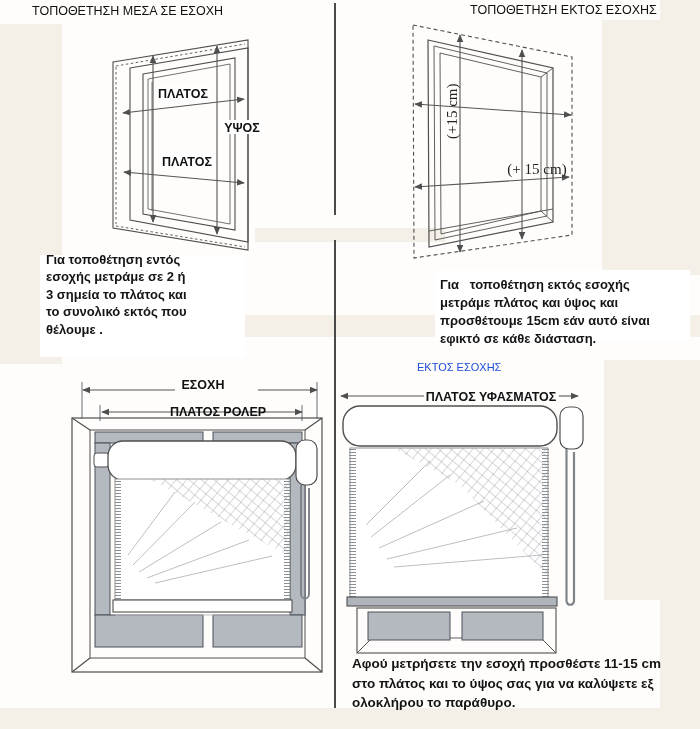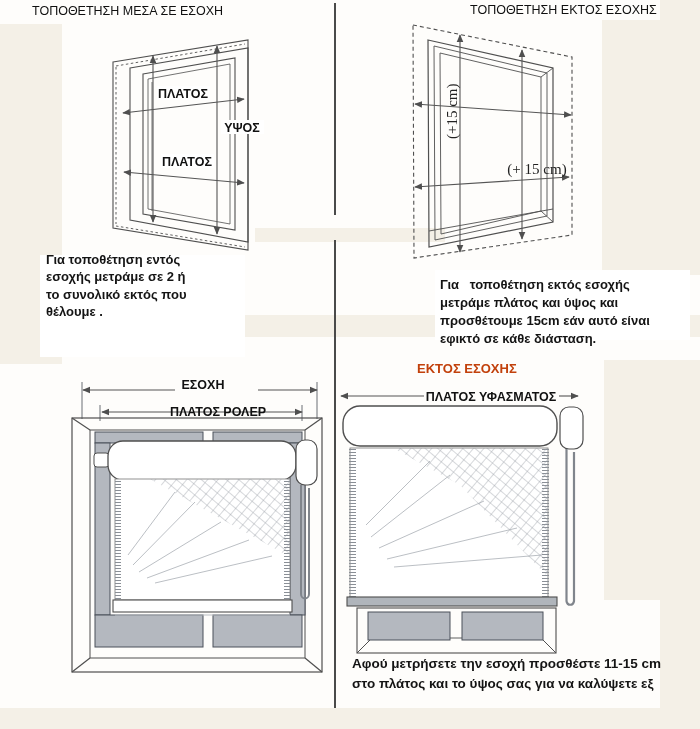--- a/index.html
+++ b/index.html
@@ -7,21 +7,21 @@
        background:#fefdfb;font-family:"Liberation Sans",sans-serif;}
   .abs{position:absolute}
   .beige{background:#f4f0e7}
   .white{background:#ffffff}
   .divider{background:#4a4a4a;width:2px}
   .title{font-weight:normal;font-size:12.5px;line-height:1.25;color:#101010;white-space:pre}
   .cap{font-weight:bold;color:#141414;white-space:pre}
   .cap-left{font-size:13px;line-height:17.4px}
   .cap-right{font-size:13px;line-height:18px}
   .cap-bottom{font-size:13.5px;line-height:19.5px}
-  .heading{font-weight:bold;font-size:13px;color:#c2410c;white-space:pre}
+  .heading{font-weight:normal;font-size:11px;color:#1d4ed8;white-space:pre}
   svg{position:absolute;overflow:visible}
   .ln{stroke:#4f4f4f;fill:none}
   .thin{stroke:#6a6f75;fill:none}
   .arrow{stroke:#555;stroke-width:1.1;fill:none}
   .lbl{font-family:"Liberation Sans",sans-serif;font-weight:bold;font-size:12.5px;fill:#111}
   .ser{font-family:"Liberation Serif",serif;font-size:15px;fill:#222}
   .gray{fill:#b4b8bf;stroke:#4b515a;stroke-width:1}
   .wht{fill:#fff;stroke:#4f4f4f}
 </style>
 </head>
@@ -103,20 +103,21 @@
     <line x1="10" y1="86" x2="166" y2="97" marker-start="url(#ah)" marker-end="url(#ah)"></line>
     <line x1="10" y1="169" x2="164" y2="159" marker-start="url(#ah)" marker-end="url(#ah)"></line>
   </g>
   <text class="ser" transform="translate(52,121) rotate(-90)">(+15 cm)</text>
   <text class="ser" x="132" y="156" text-anchor="middle">(+ 15 cm)</text>
 </svg>
 
 <div class="abs" style="left:46px;top:251px">
   <div class="cap cap-left">Για τοποθέτηση εντός</div>
   <div class="cap cap-left">εσοχής μετράμε σε 2 ή</div>
+  <div class="cap cap-left">3 σημεία το πλάτος και</div>
   <div class="cap cap-left">το συνολικό εκτός που</div>
   <div class="cap cap-left">θέλουμε .</div>
 </div>
 <div class="abs" style="left:440px;top:276px">
   <div class="cap cap-right">Για   τοποθέτηση εκτός εσοχής</div>
   <div class="cap cap-right">μετράμε πλάτος και ύψος και</div>
   <div class="cap cap-right">προσθέτουμε 15cm εάν αυτό είναι</div>
   <div class="cap cap-right">εφικτό σε κάθε διάσταση.</div>
 </div>
 
@@ -205,13 +206,14 @@
     <line x1="218" y1="268" x2="203" y2="253"></line>
     <line x1="34" y1="253" x2="203" y2="253" stroke-width="0.9"></line>
   </g>
   <rect class="gray" x="30" y="227" width="82" height="28"></rect>
   <rect class="gray" x="124" y="227" width="81" height="28"></rect>
 </svg>
 
 <div class="abs" style="left:352px;top:654px">
   <div class="cap cap-bottom">Αφού μετρήσετε την εσοχή προσθέστε 11-15 cm</div>
   <div class="cap cap-bottom">στο πλάτος και το ύψος σας για να καλύψετε εξ</div>
+  <div class="cap cap-bottom">ολοκλήρου το παράθυρο.</div>
 </div>
 
 </body></html>

